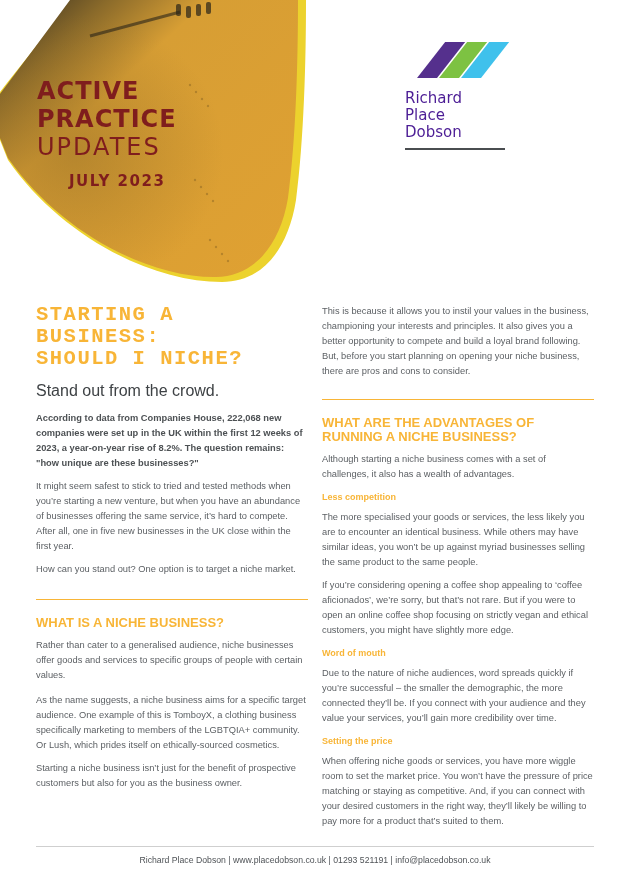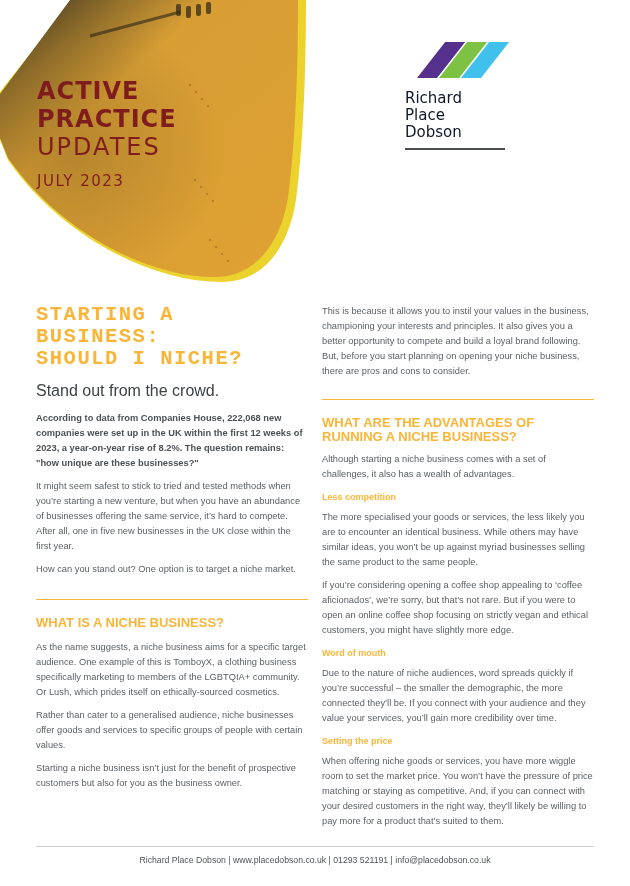--- a/index.html
+++ b/index.html
@@ -4,26 +4,26 @@
   <style>
     * { margin: 0; padding: 0; box-sizing: border-box; }
     html, body { width: 630px; height: 886px; background: #ffffff; overflow: hidden; }
     body { position: relative; font-family: "Liberation Sans", sans-serif; color: #555a5e; }
 
     .hero { position: absolute; left: 0; top: 0; width: 320px; height: 290px; }
     .hero svg { position: absolute; left: 0; top: 0; }
     .hero-title { position: absolute; left: 37px; top: 77px; color: #7f1d1d; font-family: "DejaVu Sans", sans-serif; }
     .hero-title .l1, .hero-title .l2 { font-weight: bold; font-size: 24px; letter-spacing: 1px; line-height: 28px; display: block; }
     .hero-title .l3 { font-weight: normal; font-size: 24px; letter-spacing: 2px; line-height: 28px; display: block; }
-    .hero-title .l4 { font-weight: normal; font-size: 15px; letter-spacing: 1.5px; line-height: 20px; display: block; margin-top: 10px; }
+    .hero-title .l4 { font-weight: bold; font-size: 15px; letter-spacing: 1.5px; line-height: 20px; display: block; margin-top: 10px; margin-left: 32px; }
 
     .logo { position: absolute; left: 405px; top: 42px; width: 110px; }
     .logo .bars { height: 40px; position: relative; }
     .logo .bar { position: absolute; top: 0; width: 20px; height: 36px; transform: skewX(-38deg); transform-origin: bottom left; }
-    .logo .name { font-family: "DejaVu Sans", sans-serif; font-size: 15px; line-height: 17px; color: #0f172a; margin-top: 8px; }
+    .logo .name { font-family: "DejaVu Sans", sans-serif; font-size: 15px; line-height: 17px; color: #4c1d95; margin-top: 8px; }
     .logo .rule { height: 2px; background: #4a4d50; width: 100px; margin: 7px 0 8px; }
     .logo .tag { font-size: 8.5px; line-height: 11px; color: #6a6e72; }
 
     .col { position: absolute; top: 304px; }
     .col-left { left: 36px; width: 272px; }
     .col-right { left: 322px; width: 272px; }
 
     .main-title { color: #f8b537; font-family: Liberation Mono, monospace; font-weight: bold; font-size: 20.5px; letter-spacing: 1.5px; line-height: 22px; }
     .subtitle { font-size: 16px; color: #3e4245; margin-top: 12px; }
     p { font-size: 9.3px; line-height: 15px; color: #5b5f63; margin-top: 8px; }
@@ -108,22 +108,22 @@
     <span style="display:block">STARTING A</span>
     <span style="display:block">BUSINESS:</span>
     <span style="display:block">SHOULD I NICHE?</span>
   </h1>
   <div class="subtitle">Stand out from the crowd.</div>
   <p class="lead">According to data from Companies House, 222,068 new companies were set up in the UK within the first 12 weeks of 2023, a year-on-year rise of 8.2%. The question remains: "how unique are these businesses?"</p>
   <p>It might seem safest to stick to tried and tested methods when you’re starting a new venture, but when you have an abundance of businesses offering the same service, it’s hard to compete. After all, one in five new businesses in the UK close within the first year.</p>
   <p>How can you stand out? One option is to target a niche market.</p>
   <div class="section-rule" style="margin-top:22px"></div>
   <h2 class="section-head">WHAT IS A NICHE BUSINESS?</h2>
+  <p>Rather than cater to a generalised audience, niche businesses offer goods and services to specific groups of people with certain values.</p>
   <p style="margin-top:10px">As the name suggests, a niche business aims for a specific target audience. One example of this is TomboyX, a clothing business specifically marketing to members of the LGBTQIA+ community. Or Lush, which prides itself on ethically-sourced cosmetics.</p>
-  <p>Rather than cater to a generalised audience, niche businesses offer goods and services to specific groups of people with certain values.</p>
   <p>Starting a niche business isn’t just for the benefit of prospective customers but also for you as the business owner.</p>
 </div>
 
 <div class="col col-right">
   <p style="margin-top:0">This is because it allows you to instil your values in the business, championing your interests and principles. It also gives you a better opportunity to compete and build a loyal brand following. But, before you start planning on opening your niche business, there are pros and cons to consider.</p>
   <div class="section-rule" style="margin-top:20px"></div>
   <h2 class="section-head">WHAT ARE THE ADVANTAGES OF RUNNING A NICHE BUSINESS?</h2>
   <p style="">Although starting a niche business comes with a set of challenges, it also has a wealth of advantages.</p>
   <h3 class="sub-head">Less competition</h3>
   <p style="margin-top:6px">The more specialised your goods or services, the less likely you are to encounter an identical business. While others may have similar ideas, you won’t be up against myriad businesses selling the same product to the same people.</p>

